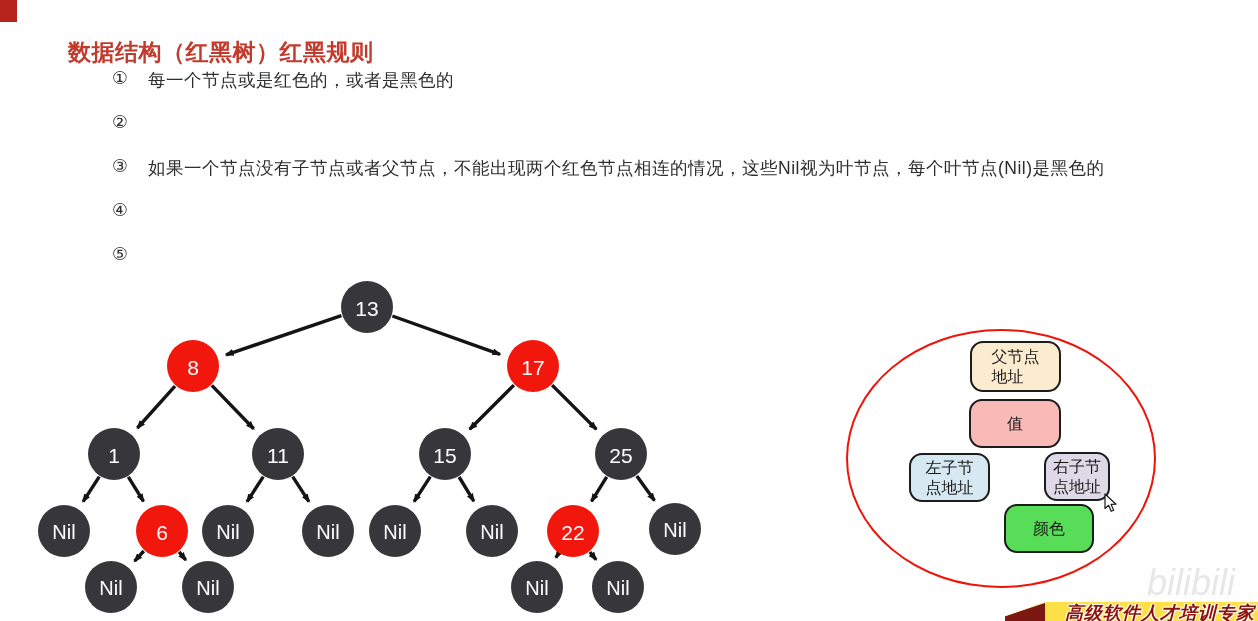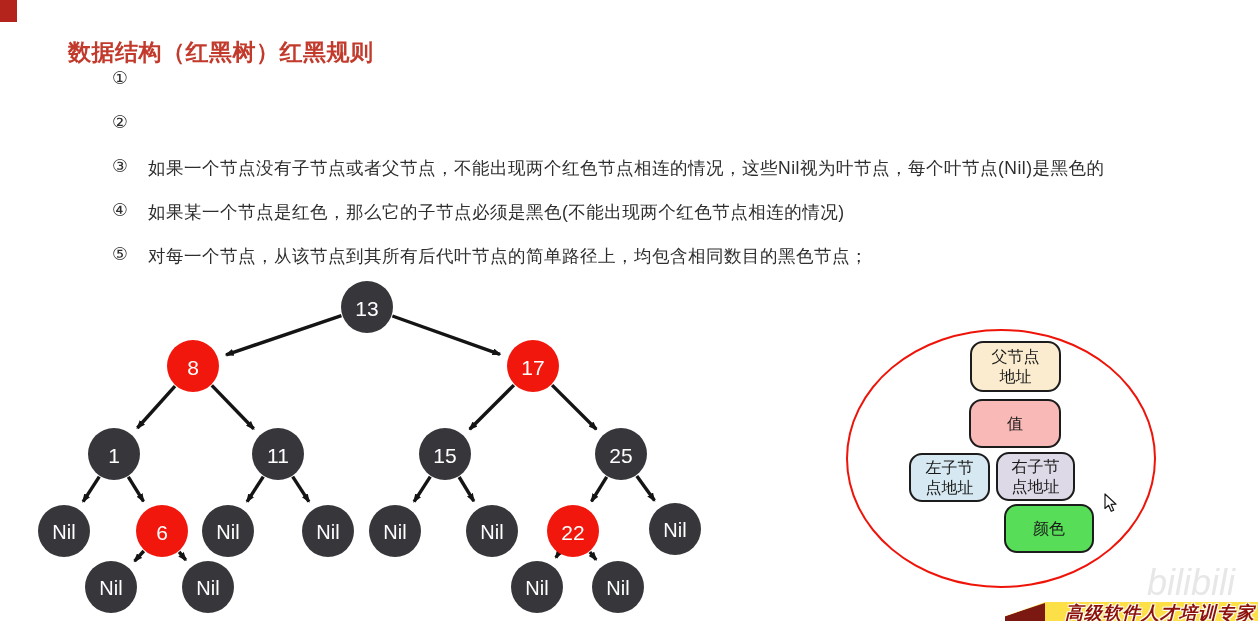--- a/index.html
+++ b/index.html
@@ -26,27 +26,27 @@
   .tree-svg { position:absolute; left:0; top:0; width:720px; height:621px; }
   .tree-svg text { font-family:"Liberation Sans","DejaVu Sans",sans-serif; fill:#ffffff; }
   .struct-ellipse {
     position:absolute; left:846px; top:329px; width:310px; height:259px;
     border:2.5px solid #ee1409; border-radius:50%; box-sizing:border-box;
   }
   .struct-box {
     position:absolute; box-sizing:border-box;
     border:2px solid #1c1c1c; border-radius:13px;
     display:flex; align-items:center; justify-content:center;
-    text-align:center; font-size:16px; line-height:1.25; color:#1a1a1a;
+    text-align:left; font-size:16px; line-height:1.25; color:#1a1a1a;
     white-space:pre-line;
   }
   .box-parent { left:970px; top:341px; width:91px;  height:51px; }
   .box-value  { left:969px; top:399px; width:92px;  height:49px; }
   .box-left   { left:909px; top:453px; width:81px;  height:49px; }
-  .box-right  { left:996px; top:452px; width:79px; height:49px; }
+  .box-right  { left:1044px; top:452px; width:66px; height:49px; }
   .box-color  { left:972px; top:504px; width:90px;  height:49px;margin-left:32px; }
   .cursor-icon { position:absolute; left:1104px; top:493px; width:14px; height:20px; }
   .watermark {
     position:absolute; left:1147px; top:562px;
     font-size:36px; font-weight:normal; font-style:italic;
     color:#e7e7e7; letter-spacing:0px; white-space:nowrap;
   }
   .footer-banner {
     position:absolute; left:1005px; top:602px; width:253px; height:19px;
     overflow:hidden;
@@ -69,35 +69,34 @@
 </head>
 <body>
 
 <div class="corner-bar"></div>
 
 <h1 class="page-title">数据结构（红黑树）红黑规则</h1>
 
 <ul class="rules">
   <li>
     <span class="num">①</span>
+    <span>每一个节点或是红色的，或者是黑色的</span>
   </li>
   <li>
     <span class="num">②</span>
   </li>
   <li>
     <span class="num">③</span>
     <span>如果一个节点没有子节点或者父节点，不能出现两个红色节点相连的情况，这些Nil视为叶节点，每个叶节点(Nil)是黑色的</span>
   </li>
   <li>
     <span class="num">④</span>
-    <span>如果某一个节点是红色，那么它的子节点必须是黑色(不能出现两个红色节点相连的情况)</span>
   </li>
   <li>
     <span class="num">⑤</span>
-    <span>对每一个节点，从该节点到其所有后代叶节点的简单路径上，均包含相同数目的黑色节点；</span>
   </li>
 </ul>
 
 <svg class="tree-svg" viewBox="0 0 720 621" xmlns="http://www.w3.org/2000/svg">
   <defs>
     <marker id="arrow" markerWidth="9" markerHeight="7" refX="7.5" refY="3.5" orient="auto" markerUnits="userSpaceOnUse">
       <path d="M0,0 L9,3.5 L0,7 Z" fill="#141414"></path>
     </marker>
   </defs>
   <g id="tree-edges">

